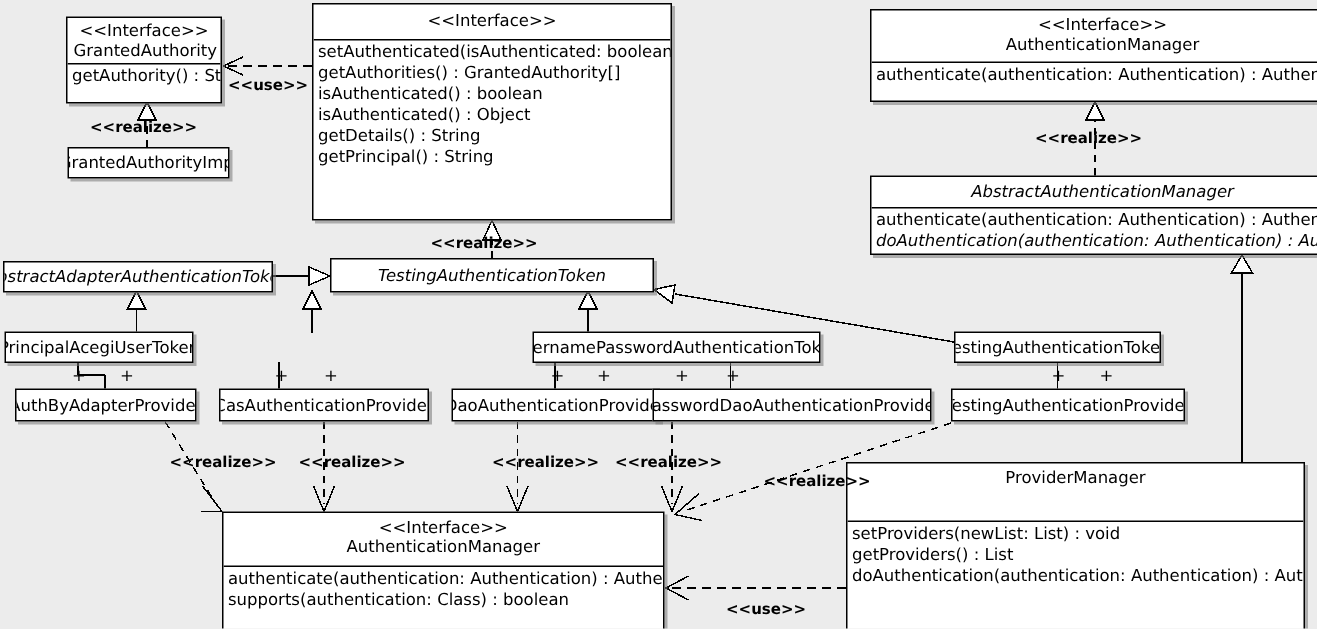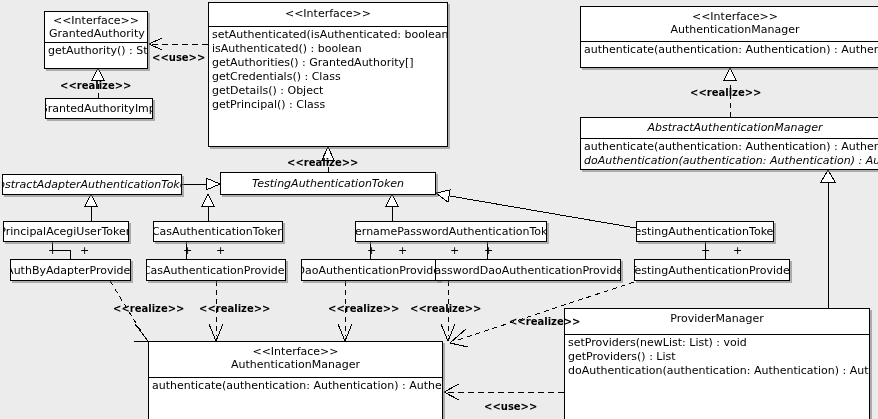--- a/index.html
+++ b/index.html
@@ -145,25 +145,25 @@
   <div class="uml simple" style="left:45px;top:98px;width:108px;height:21px;">
     <span>GrantedAuthorityImpl</span>
   </div>
 
   <div class="uml" style="left:208px;top:2px;width:240px;height:145px;">
     <div class="hdr" style="padding-top:4px;">
       <span class="stereo">&lt;&lt;Interface&gt;&gt;</span>
     </div>
     <div class="sep ops" style="margin-top:4px;">
       <div class="op">setAuthenticated(isAuthenticated: boolean) : void</div>
+      <div class="op">getAuthorities() : GrantedAuthority[]</div>
       <div class="op">isAuthenticated() : boolean</div>
-      <div class="op">getAuthorities() : GrantedAuthority[]</div>
-      <div class="op">getCredentials() : Class</div>
-      <div class="op">getDetails() : Object</div>
-      <div class="op">getPrincipal() : Class</div>
+      <div class="op">isAuthenticated() : Object</div>
+      <div class="op">getDetails() : String</div>
+      <div class="op">getPrincipal() : String</div>
     </div>
   </div>
 
   <div class="uml" style="left:580px;top:6px;width:310px;height:62px;">
     <div class="hdr" style="padding-top:3px;">
       <span class="stereo">&lt;&lt;Interface&gt;&gt;</span>
       <span class="nm">AuthenticationManager</span>
     </div>
     <div class="sep ops" style="margin-top:3px;">
       <div class="op">authenticate(authentication: Authentication) : Authentication</div>
@@ -185,23 +185,20 @@
   </div>
 
   <div class="uml simple abs" style="left:220px;top:172px;width:216px;height:23px;">
     <span>TestingAuthenticationToken</span>
   </div>
 
   <div class="uml simple" style="left:3px;top:221px;width:126px;height:21px;">
     <span>PrincipalAcegiUserToken</span>
   </div>
 
-  <div class="uml simple" style="left:153px;top:221px;width:130px;height:21px;">
-    <span>CasAuthenticationToken</span>
-  </div>
 
   <div class="uml simple" style="left:355px;top:221px;width:192px;height:21px;">
     <span>UsernamePasswordAuthenticationToken</span>
   </div>
 
   <div class="uml simple" style="left:636px;top:221px;width:138px;height:21px;">
     <span>TestingAuthenticationToken</span>
   </div>
 
   <div class="mult" style="left:48px;top:245px;">+</div>
@@ -235,28 +232,29 @@
     <span>TestingAuthenticationProvider</span>
   </div>
 
   <div class="uml" style="left:148px;top:341px;width:295px;height:80px;">
     <div class="hdr" style="padding-top:3px;">
       <span class="stereo">&lt;&lt;Interface&gt;&gt;</span>
       <span class="nm">AuthenticationManager</span>
     </div>
     <div class="sep ops" style="margin-top:4px;">
       <div class="op">authenticate(authentication: Authentication) : Authentication</div>
+      <div class="op">supports(authentication: Class) : boolean</div>
     </div>
   </div>
 
   <div class="uml" style="left:564px;top:308px;width:306px;height:113px;">
     <div class="hdr" style="padding-top:3px;">
       <span class="nm">ProviderManager</span>
     </div>
-    <div class="sep ops" style="margin-top:7px;">
+    <div class="sep ops" style="margin-top:20px;">
       <div class="op">setProviders(newList: List) : void</div>
       <div class="op">getProviders() : List</div>
       <div class="op">doAuthentication(authentication: Authentication) : Authentication</div>
     </div>
   </div>
 
   <div class="lbl" style="left:152px;top:52px;">&lt;&lt;use&gt;&gt;</div>
 
   <div class="lbl" style="left:60px;top:80px;">&lt;&lt;realize&gt;&gt;</div>
 

